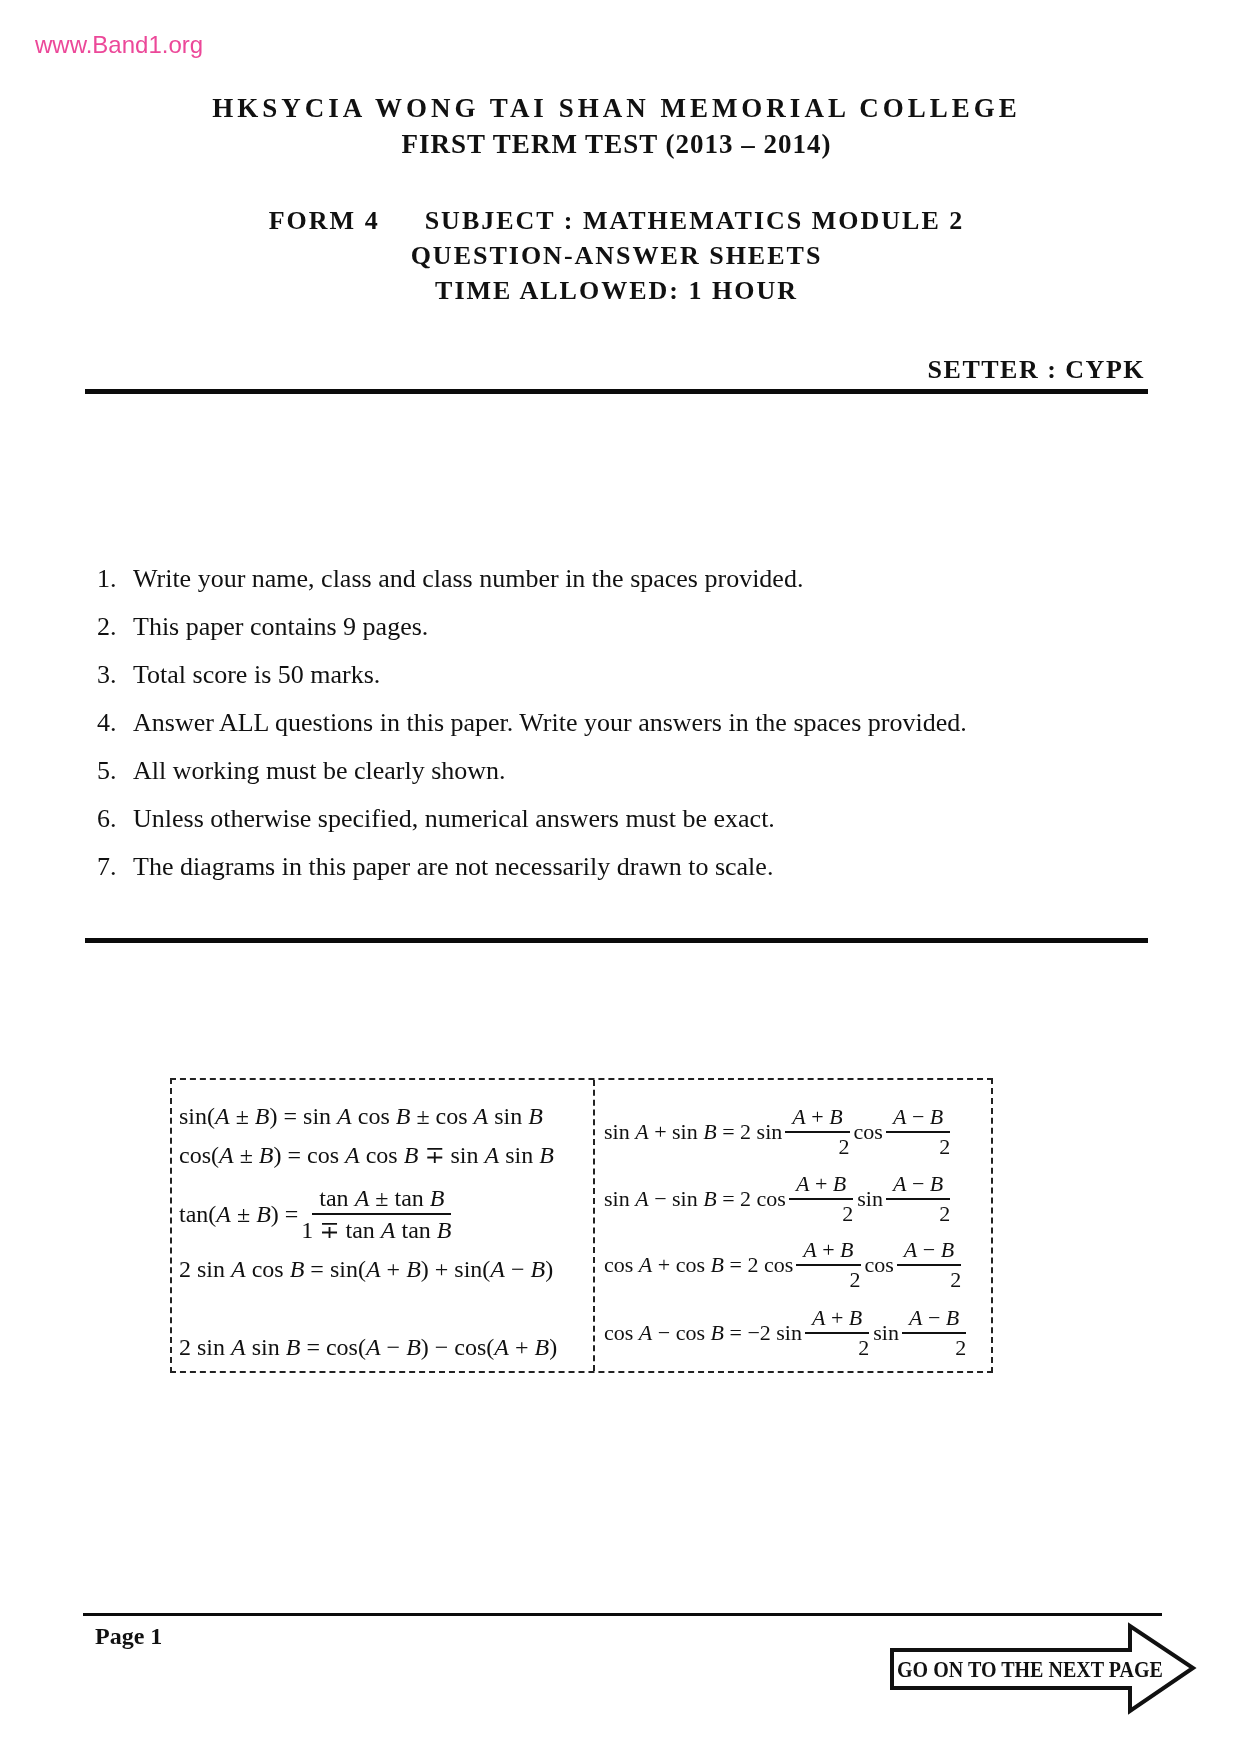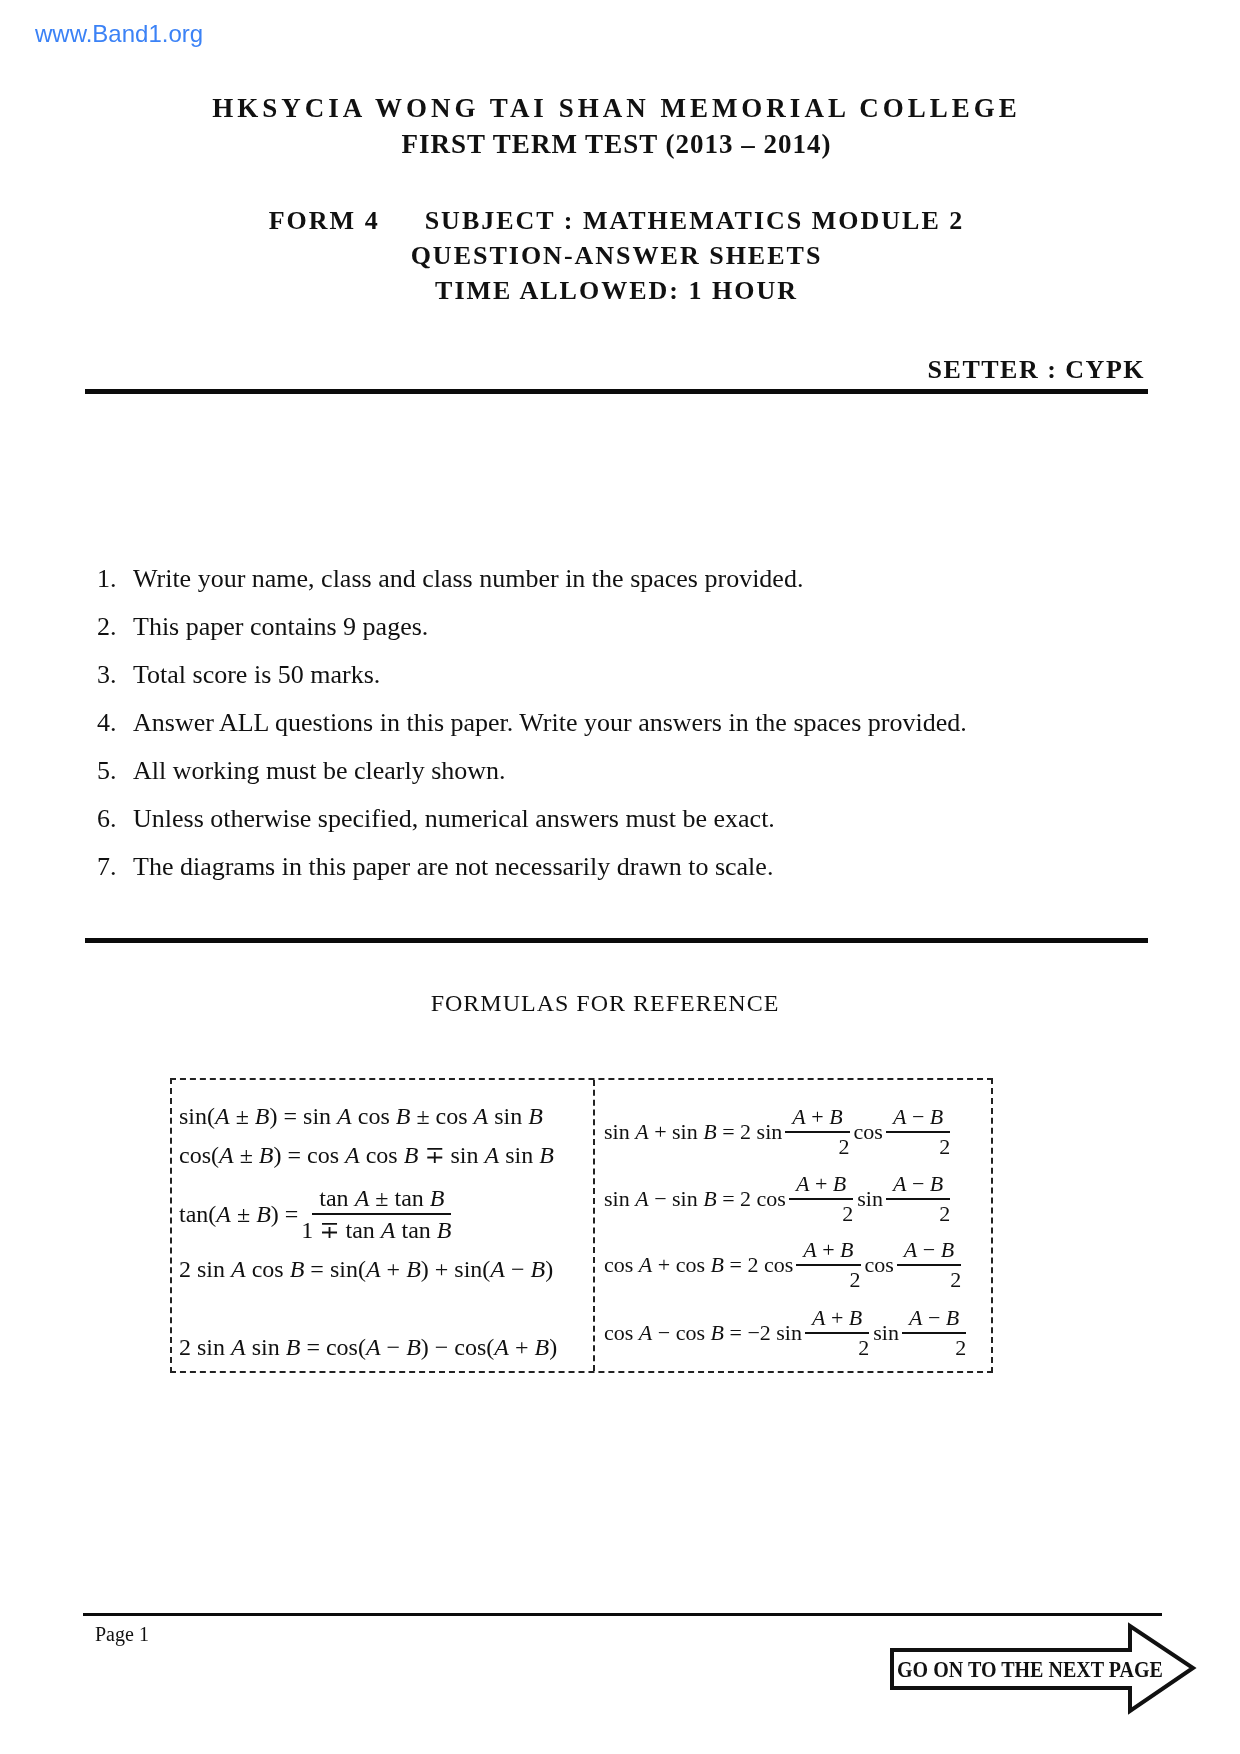--- a/index.html
+++ b/index.html
@@ -5,22 +5,22 @@
   html,body{margin:0;padding:0;background:#888;}
   .page{
     position:relative;width:1240px;height:1754px;margin:0 auto;
     background:#ffffff;color:#111;
     font-family:"Liberation Serif","DejaVu Serif",serif;
     overflow:hidden;
   }
   .abs{position:absolute;}
   .center{text-align:center;}
 
-  .watermark{left:35px;top:20px;font-family:"Liberation Sans","DejaVu Sans",sans-serif;
-    font-size:24px;color:#3b82f6;}
+  .watermark{left:35px;top:31px;font-family:"Liberation Sans","DejaVu Sans",sans-serif;
+    font-size:24px;color:#ec4899;}
 
   .school-line{left:85px;top:92px;width:1063px;font-size:27px;font-weight:bold;
     letter-spacing:4px;line-height:32px;}
   .exam-line{left:85px;top:128px;width:1063px;font-size:27px;font-weight:bold;
     letter-spacing:1px;line-height:32px;}
   .form-line{left:85px;top:206px;width:1063px;font-size:26px;font-weight:bold;
     letter-spacing:2px;line-height:30px;}
   .form-line .gap{display:inline-block;width:45px;}
   .qas-line{left:85px;top:241px;width:1063px;font-size:26px;font-weight:bold;
     letter-spacing:2px;line-height:30px;}
@@ -54,21 +54,21 @@
     box-sizing:border-box;}
   .fdivider{position:absolute;left:421px;top:0;bottom:0;width:0;border-left:2px dashed #222;}
   .frow{position:absolute;white-space:nowrap;display:flex;align-items:center;}
   .fl{left:7px;font-size:24px;line-height:28px;}
   .fr{left:432px;font-size:22px;line-height:26px;height:56px;}
   .frac{display:inline-flex;flex-direction:column;align-items:flex-end;margin:0 3px;text-align:center;}
   .frac .num{border-bottom:2px solid #111;padding:0 7px 1px 7px;}
   .frac .den{padding-top:1px;}
   .mid{margin-left:1px;}
 
-  .page-label{left:95px;top:1623px;font-size:20px;}
+  .page-label{left:95px;top:1623px;font-size:24px;font-weight:bold;}
   .next-arrow{left:885px;top:1620px;}
   .next-arrow text{font-family:"Liberation Serif","DejaVu Serif",serif;font-weight:bold;
     font-size:23px;fill:#111;}
 </style>
 </head>
 <body>
 
 <div class="page">
 
   <div class="abs watermark">www.Band1.org</div>
@@ -113,21 +113,20 @@
         <span>Unless otherwise specified, numerical answers must be exact.</span>
       </div>
     <div class="instr" style="top:288px">
         <span class="no">7.</span>
         <span>The diagrams in this paper are not necessarily drawn to scale.</span>
       </div>
   </div>
 
   <div class="abs rule2"></div>
 
-  <div class="abs formulas-title center">FORMULAS FOR REFERENCE</div>
 
   <div class="abs formula-box">
     <div class="fdivider"></div>
 
     <div class="frow fl" style="top:22px">
         <span class="fml">sin(<i>A</i> ± <i>B</i>) = sin <i>A</i> cos <i>B</i> ± cos <i>A</i> sin <i>B</i></span>
       </div>
     <div class="frow fl" style="top:61px">
         <span class="fml">cos(<i>A</i> ± <i>B</i>) = cos <i>A</i> cos <i>B</i> ∓ sin <i>A</i> sin <i>B</i></span>
       </div>

